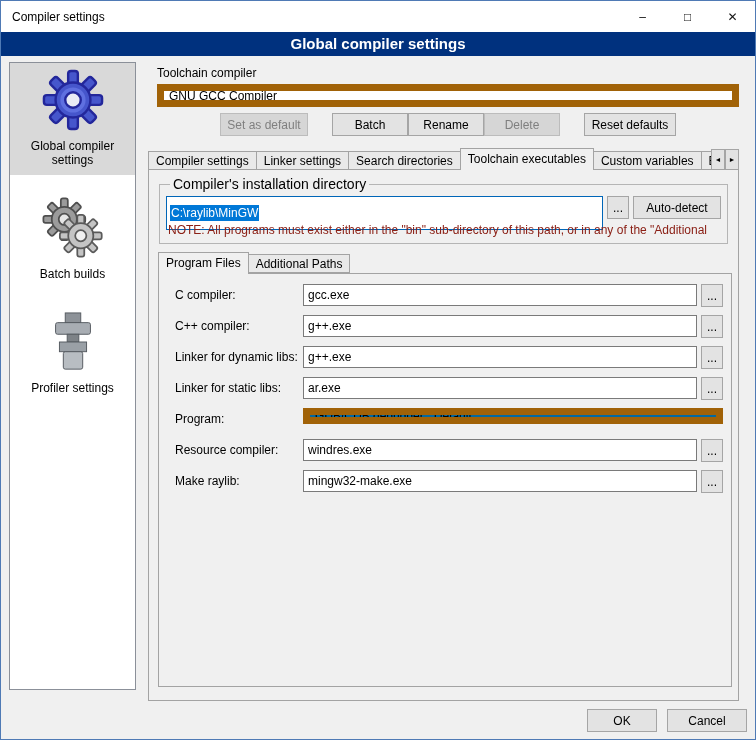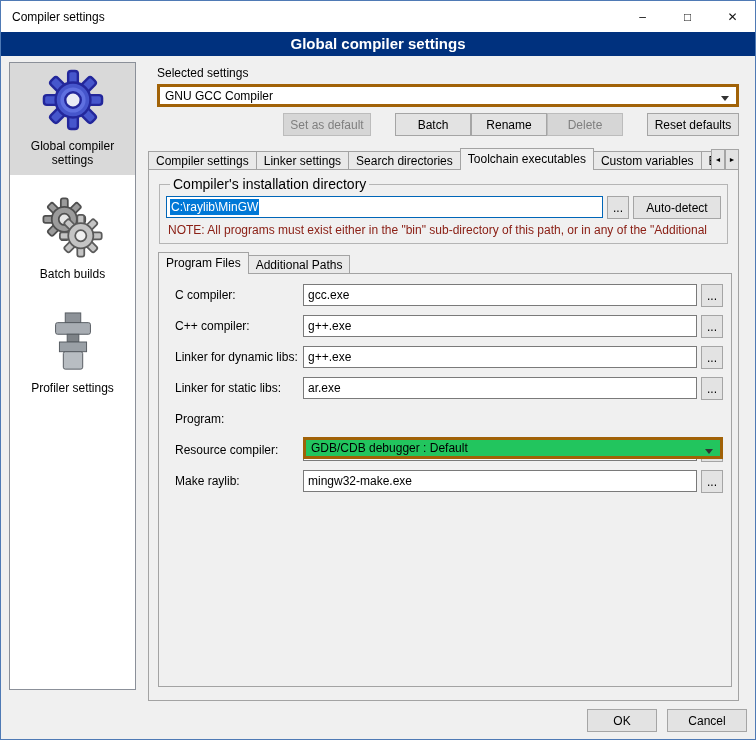--- a/index.html
+++ b/index.html
@@ -23,59 +23,59 @@
   .sidebar { position:absolute; left:8px; top:6px; width:127px; height:628px; background:#fff; border:1px solid #8b9099; }
   .side-item { text-align:center; padding:6px 2px 8px; }
   .side-item.selected { background:#d9d9d9; }
   .side-item + .side-item { margin-top:16px; }
   .side-label { font-size:12px; line-height:14px; margin-top:5px; }
 
   
   .main { position:absolute; left:146px; top:0; width:593px; height:683px; }
   .sel-label { position:absolute; left:10px; top:10px; }
 
-  .combo { background:#fff; border:3px solid #a16207; height:23px; display:flex; align-items:center; padding:0 22px 0 5px; position:relative; white-space:nowrap; overflow:hidden; }
+  .combo { background:#fff; border:7px solid #a16207; height:23px; display:flex; align-items:center; padding:0 22px 0 5px; position:relative; white-space:nowrap; overflow:hidden; }
   .combo .chev { position:absolute; right:7px; top:9px; width:0; height:0; border-left:4px solid transparent; border-right:4px solid transparent; border-top:5px solid #333; }
   .combo.main-combo { position:absolute; left:10px; top:28px; width:582px; }
 
   .btn { background:#e3e3e3; border:1px solid #a5a5a5; font-family:inherit; font-size:12px; height:23px; color:#000; }
   .btn.disabled { color:#7f7f7f; background:#d6d6d6; border-color:#bcbcbc; }
-  .btn-row { position:absolute; top:57px; left:10px; width:582px; display:flex; justify-content:flex-end; }
+  .btn-row { position:absolute; top:57px; left:10px; width:582px; display:flex; justify-content:center; }
   .w88 { width:88px; } .w76 { width:76px; } .w92 { width:92px; }
   .gap24 { width:24px; }
 
   
   .tabstrip { position:absolute; top:92px; left:1px; width:591px; height:22px; display:flex; align-items:flex-end; }
   .tabs-view { display:flex; align-items:flex-end; overflow:hidden; flex:1; height:22px; }
   .tab { border:1px solid #a3a3a3; background:#e9e9e9; padding:0 7px; height:19px; line-height:18px; white-space:nowrap; margin-right:-1px; flex:none; }
   .tab.active { height:22px; line-height:21px; background:#f0f0f0; border-bottom:none; position:relative; z-index:3; }
   .tab-scroll { display:flex; flex:none; }
   .tab-scroll .btn { width:14px; height:21px; padding:0; font-size:7px; line-height:18px; }
 
   .panel { position:absolute; top:113px; left:1px; width:591px; height:532px; border:1px solid #a3a3a3; background:#f0f0f0; padding-top:6px; }
 
   
   .group { margin:0 10px; border:1px solid #b5b5b5; padding:4px 6px 1px; background:#f0f0f0; }
   .group legend { padding:0 3px; margin-left:4px; font-size:14px; }
   .dir-row { display:flex; height:22px; }
-  .dir-input { flex:1; border:1px solid #0066b8; background:#fff; height:22px; display:flex; align-items:center; padding:4px 3px; margin-right:4px; overflow:hidden; }
+  .dir-input { flex:1; border:1px solid #0066b8; background:#fff; height:22px; display:flex; align-items:center; padding:16px 3px; margin-right:4px; overflow:hidden; }
   .dir-input .sel { background:#0078d7; color:#fff; padding:1px 1px; white-space:nowrap; }
   .btn.small { width:22px; flex:none; }
   .dir-row .btn.small { margin-right:4px; }
   .autodetect { width:88px; flex:none; }
   .note { color:#8b2016; white-space:nowrap; overflow:hidden; padding:5px 0 5px 2px; }
 
   
-  .subtabstrip { display:flex; align-items:flex-end; height:22px; margin:8px 0 0 9px; position:relative; z-index:2; margin-bottom:-1px; }
+  .subtabstrip { display:flex; align-items:center; height:22px; margin:8px 0 0 9px; position:relative; z-index:2; margin-bottom:-1px; }
   .subpanel { margin:0 6px 0 9px; border:1px solid #a3a3a3; background:#f0f0f0; height:414px; padding:10px 8px 0 16px; }
 
   .frow { display:flex; margin-bottom:9px; height:22px; }
   .flabel { width:128px; line-height:22px; flex:none; white-space:nowrap; }
   .finput { flex:1; border:1px solid #7a7a7a; height:22px; padding:0 4px; font-family:inherit; font-size:12px; margin-right:4px; background:#fff; color:#000; }
-  .combo.field-combo { flex:1; background:#22c55e; height:22px;margin-top:29px; }
+  .combo.field-combo { flex:1; background:#0369a1; height:16px; }
 
   
   .footer { position:absolute; right:8px; bottom:7px; display:flex; }
   .footer .ok { width:70px; margin-right:10px; }
   .footer .cancel { width:80px; }
 </style>
 </head>
 <body>
 
 <div class="window">
@@ -142,21 +142,21 @@
           <rect x="23" y="24" width="12" height="8" fill="#7d8287" stroke="#565b61"></rect>
           <rect x="15" y="32" width="28" height="10" fill="#9aa0a6" stroke="#565b61"></rect>
           <rect x="19" y="42" width="20" height="18" rx="2" fill="#b8bdc2" stroke="#565b61"></rect>
         </svg>
         <div class="side-label">Profiler settings</div>
       </div>
     </div>
 
     <div class="main">
 
-      <div class="sel-label">Selected settings</div>
+      <div class="sel-label">Toolchain compiler</div>
 
       <div class="combo main-combo">
         <span>GNU GCC Compiler</span>
         <span class="chev"></span>
       </div>
 
       <div class="btn-row">
         <button class="btn disabled w88" disabled="">Set as default</button>
         <div class="gap24"></div>
         <button class="btn w76">Batch</button>

